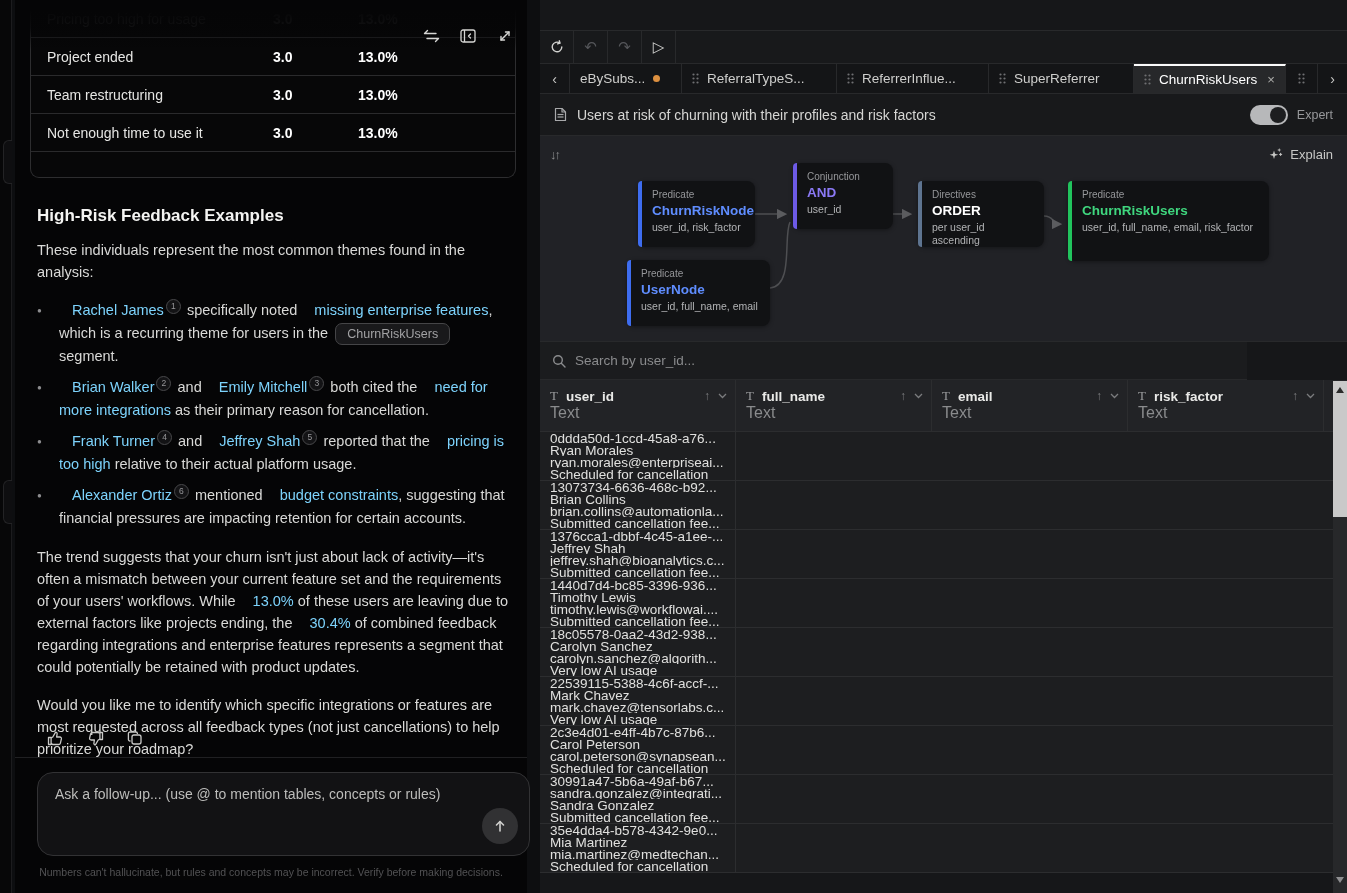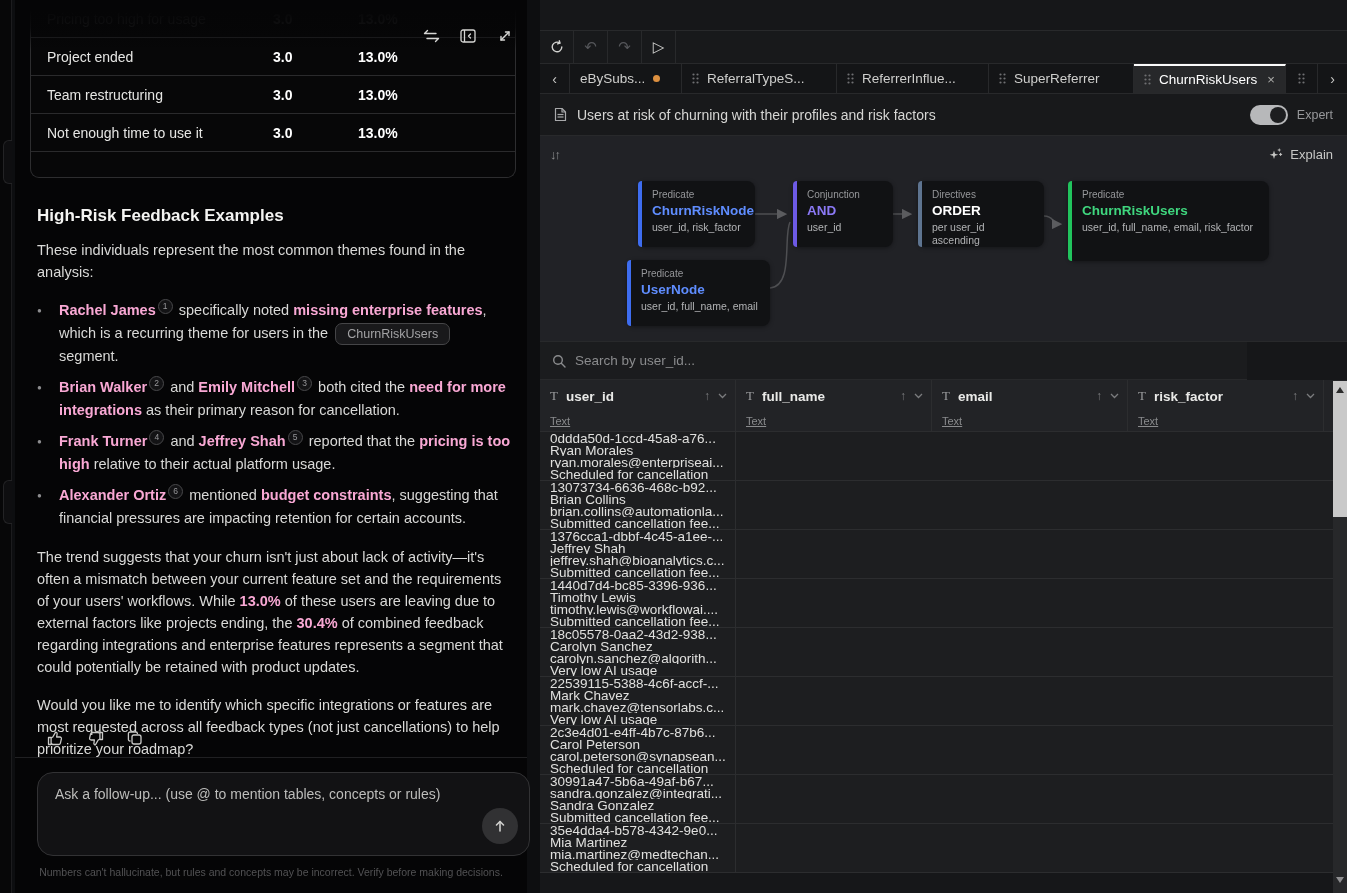--- a/index.html
+++ b/index.html
@@ -22,21 +22,21 @@
   .fb-row.faded, .fb-row.faded .val { color:#454547; }
   .fb-empty { height:25px; }
   .fb-fade { position:absolute; left:14px; top:0; width:488px; height:50px; background:linear-gradient(#050506 18%, rgba(5,5,6,.82) 55%, rgba(5,5,6,0)); pointer-events:none; }
 
   .card-actions { position:absolute; top:26px; right:12px; display:flex; gap:17px; align-items:center; z-index:5; }
   .icon-btn { width:20px; height:20px; display:flex; align-items:center; justify-content:center; cursor:pointer; }
 
   .chat-body { position:absolute; left:22px; top:206px; width:478px; }
   .chat-h { font-size:17px; font-weight:bold; color:#f4f4f2; margin-bottom:13px; }
   .chat-p { font-size:14.5px; line-height:22px; color:#d9d9d7; margin-bottom:16px; }
-  .chat-p .bold, .bullet .bold { font-weight:bold; color:#f9a8d4; }
+  .chat-p .bold, .bullet .bold { font-weight:normal; color:#7dd3fc;margin-left:13px; }
   .bullets { margin:2px 0 4px 0; }
   .bullet { display:flex; margin-bottom:8px; }
   .bullet .marker { width:22px; color:#8d8d8f; font-size:12px; padding-top:3px; }
   .bullet .btext { flex:1; font-size:14.5px; line-height:23px; color:#d9d9d7; }
   .badge { display:inline-flex; align-items:center; justify-content:center; width:15px; height:15px; border:1px solid #48484a; border-radius:50%; background:#131315; color:#97979a; font-size:8.5px; vertical-align:6px; margin:0 2px; }
   .chip { display:inline-block; border:1px solid #454547; border-radius:7px; background:#19191b; color:#a2a2a4; font-size:12.5px; padding:3px 11px; margin:0 3px; line-height:14px; }
 
   .msg-actions { position:absolute; left:30px; top:728px; display:flex; gap:20px; }
   .chat-divider { position:absolute; left:0; top:757px; width:512px; border-top:1px solid #202022; }
 
@@ -71,38 +71,38 @@
   .canvas { position:absolute; left:0; top:136px; width:807px; height:206px; background:#212226; border-bottom:1px solid #28292b; }
   .sort-icon { position:absolute; left:10px; top:11px; color:#8e8f91; font-size:13px; letter-spacing:-2px; cursor:pointer; }
   .explain { position:absolute; right:14px; top:11px; display:flex; align-items:center; gap:7px; font-size:13px; color:#c7c7c5; cursor:pointer; }
 
   .node { position:absolute; background:#111214; border-radius:8px; padding:8px 10px 8px 14px; box-shadow:0 1px 4px rgba(0,0,0,.4); cursor:pointer; }
   .node::before { content:""; position:absolute; left:0; top:0; bottom:0; width:4px; border-radius:8px 0 0 8px; background:var(--accent); }
   .node .kind { font-size:10px; color:#96979a; margin-bottom:3px; }
   .node .title { font-size:13.5px; font-weight:bold; margin-bottom:3px; color:var(--tcolor); }
   .node .sub { font-size:10.5px; line-height:13px; color:#b2b3b5; }
   .n1 { left:98px;  top:45px;  width:117px; height:66px; }
-  .n2 { left:253px; top:45px;  width:100px; height:66px; }
+  .n2 { left:253px; top:27px;  width:100px; height:66px; }
   .n3 { left:378px; top:45px;  width:126px; height:66px; }
   .n4 { left:528px; top:45px;  width:201px; height:80px; }
   .n5 { left:87px;  top:124px; width:143px; height:66px; }
   .edges { position:absolute; left:0; top:0; }
 
   .searchbar { position:absolute; left:0; top:342px; width:707px; height:38px; background:#1b1c1e; border-bottom:1px solid #28292b; display:flex; align-items:center; padding:0 12px; }
   .searchbar input { flex:1; background:transparent; border:none; outline:none; margin-left:9px; font-family:"Liberation Sans",sans-serif; font-size:13.5px; color:#e2e2e0; }
   .searchbar input::placeholder { color:#8a8b8d; }
 
   .grid { position:absolute; left:0; top:380px; width:807px; height:513px; background:#161719; }
   .grid-head { display:flex; height:52px; background:#222326; border-bottom:1px solid #2c2d2f; }
   .ghc { width:196px; border-right:1px solid #2c2d2f; padding:8px 8px 0 10px; cursor:pointer; }
   .ghc-top { display:flex; align-items:center; }
   .ghc .ticon { font-family:"Liberation Serif",serif; font-size:13px; color:#9b9c9e; margin-right:8px; }
   .ghc .cname { font-size:13.5px; font-weight:bold; color:#e9e9e7; flex:1; }
   .ghc .sort-up { color:#7c7d7f; font-size:12px; margin-right:8px; }
-  .ghc .ctype { font-size:11px; color:#8a8b8d; margin-top:11px;text-decoration:underline; }
+  .ghc .ctype { font-size:16px; color:#8a8b8d; margin-top:0; }
   .grid-body {}
   .grow { display:flex; height:49px; background:#1d1e20; border-bottom:1px solid #2c2d2f; cursor:pointer;flex-direction:column; }
   .gcell { width:196px; border-right:1px solid #2c2d2f; display:flex; align-items:center; padding:0 10px; font-size:13.5px; color:#e0e0de; white-space:nowrap; overflow:hidden; }
   .grid-bottom { height:20px; background:#161719; }
 
   .vscroll { position:absolute; right:0; top:381px; width:14px; height:512px; background:#27282a; }
   .vs-up { position:absolute; top:0; left:0; width:14px; height:18px; background:#c9c9c9; display:flex; align-items:center; justify-content:center; }
   .vs-up .tri { width:0; height:0; border-left:4px solid transparent; border-right:4px solid transparent; border-bottom:6px solid #2a2a2a; }
   .vs-thumb { position:absolute; top:18px; left:0; width:14px; height:118px; background:#c9c9c9; }
   .vs-down { position:absolute; bottom:6px; left:0; width:14px; height:14px; display:flex; align-items:center; justify-content:center; }

